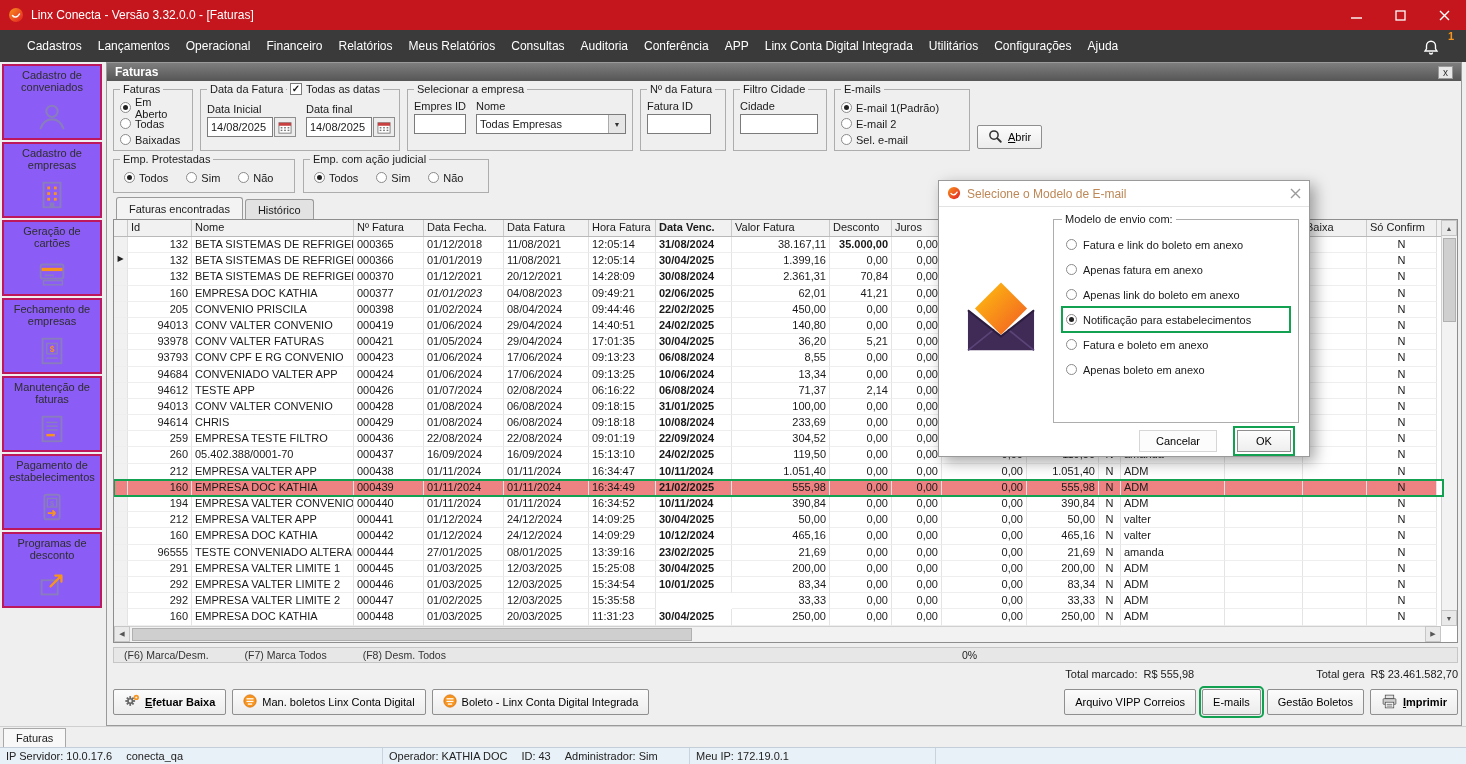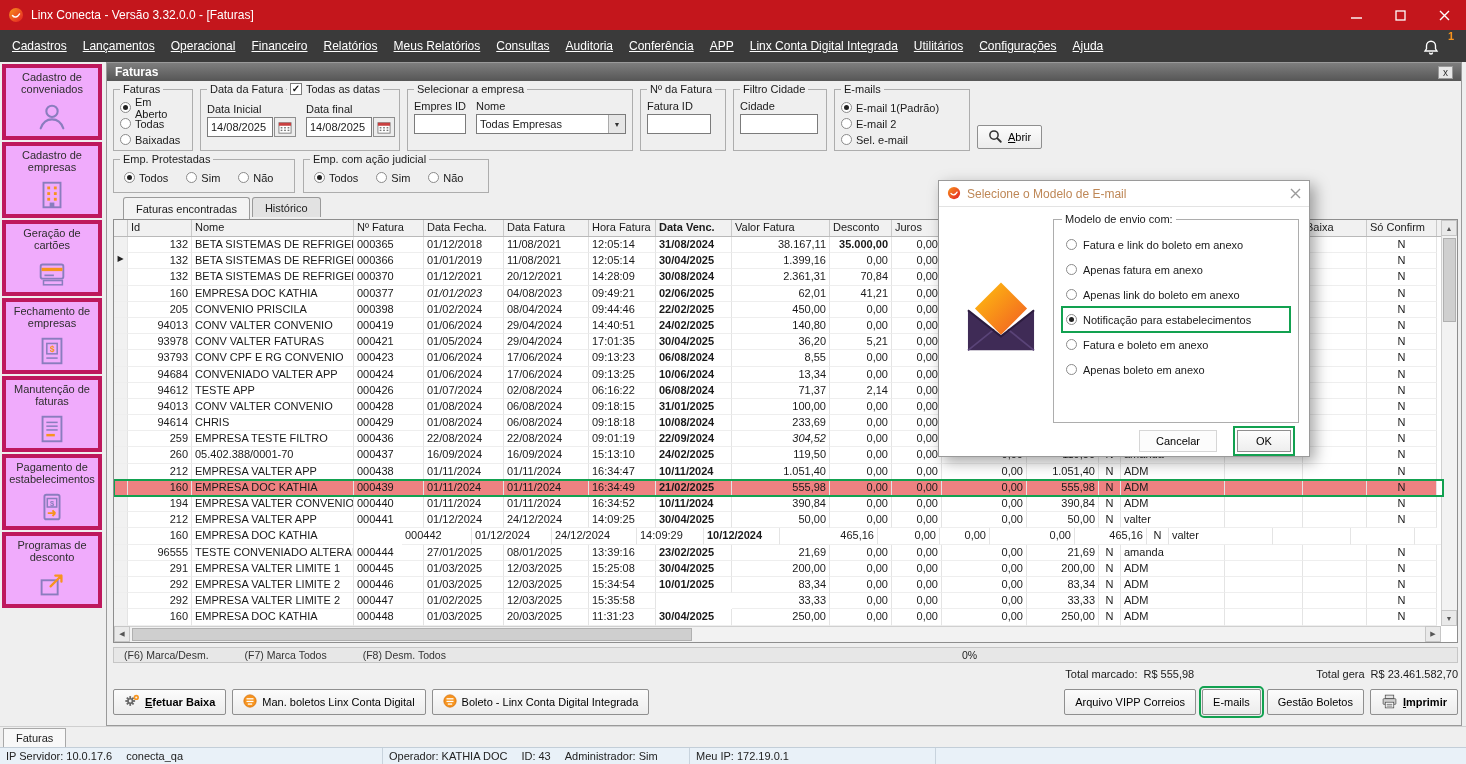--- a/index.html
+++ b/index.html
@@ -12,29 +12,29 @@
   
   .titlebar{position:absolute;left:0;top:0;width:100%;height:30px;background:var(--titlebar);
             display:flex;align-items:center;color:#fff;}
   .app-icon{margin:0 7px 0 8px;display:flex;}
   .title-text{font-size:12px;}
   .win-controls{margin-left:auto;display:flex;height:100%;}
   .win-btn{width:44px;height:100%;display:flex;align-items:center;justify-content:center;}
   
   .menubar{position:absolute;left:0;top:30px;width:100%;height:32px;background:#3A3A3A;
            display:flex;align-items:center;color:#fff;}
-  .menu-items{display:flex;align-items:flex-end;height:100%;padding-left:4px;text-decoration:underline;}
+  .menu-items{display:flex;align-items:flex-end;height:100%;padding-left:19px;}
   .menu-item{padding:0 8px;font-size:12px;height:100%;display:flex;align-items:center;cursor:default;}
   .bell-wrap{position:absolute;right:18px;top:3px;width:26px;height:26px;}
   .bell{position:absolute;left:0;bottom:0;}
   .bell-badge{position:absolute;right:-6px;top:-3px;color:var(--orange);font-weight:bold;font-size:11px;}
   
   .sidebar{position:absolute;left:0;top:62px;width:104px;bottom:38px;padding:2px 2px 0 2px;
            display:flex;flex-direction:column;gap:2px;}
-  .side-item{height:76px;border:4px solid #be185d;background:#f0abfc;display:flex;
+  .side-item{height:76px;border:2px solid #be185d;background:#8b5cf6;display:flex;
              flex-direction:column;align-items:center;padding-top:3px;cursor:default;}
   .side-label{text-align:center;line-height:12px;font-size:11px;color:#2e2e2e;}
   .side-icon{margin-top:2px;display:flex;align-items:center;justify-content:center;flex:1;}
   
   .main{position:absolute;left:106px;top:62px;width:1356px;height:664px;border:1px solid #9A9A9A;
         background:#EFEFEF;}
   .panel-header{position:absolute;left:0;top:0;width:100%;height:18px;
                 background:linear-gradient(#7E7E7E,#565656);color:#fff;font-weight:bold;font-size:12px;
                 display:flex;align-items:center;padding:0 8px;}
   .panel-close{margin-left:auto;width:15px;height:13px;background:#E8E8E8;color:#333;border:1px solid #9a9a9a;
@@ -69,21 +69,21 @@
   .dd-btn{width:17px;background:#E6E6E6;border-left:1px solid #ABABAB;display:flex;align-items:center;
           justify-content:center;font-size:7px;color:#333;}
   .dd-btn::after{content:'▼';}
   .btn{height:26px;display:inline-flex;align-items:center;gap:5px;padding:0 10px;
        background:linear-gradient(#FCFCFC,#ECECEC);border:1px solid #8F8F8F;border-radius:2px;
        font-size:11px;font-family:"Liberation Sans",sans-serif;cursor:default;white-space:nowrap;}
   .btn.bold{font-weight:bold;}
   .btn.annot{outline:2px solid var(--green);outline-offset:1px;}
   .abrir{height:24px;margin-bottom:2px;}
   
-  .tabs{position:absolute;left:16px;top:134px;height:22px;display:flex;align-items:flex-start;}
+  .tabs{position:absolute;left:9px;top:134px;height:22px;display:flex;align-items:flex-end;}
   .tab{padding:0 12px;height:20px;border:1px solid #9A9A9A;border-bottom:none;background:#E2E2E2;
        display:flex;align-items:center;margin-right:2px;border-radius:3px 3px 0 0;cursor:default;}
   .tab.active{height:22px;background:#F3F3F3;z-index:2;}
   
   .tablewrap{position:absolute;left:6px;top:156px;width:1345px;height:424px;border:1px solid #8E8E8E;
              background:#fff;overflow:hidden;}
   .thead{display:flex;height:17px;background:#F1F1F1;border-bottom:1px solid #B9B9B9;width:1329px;}
   .th{border-right:1px solid #C9C9C9;padding:1px 3px 0 3px;white-space:nowrap;overflow:hidden;flex:none;}
   .tbody{width:1329px;}
   .tr{display:flex;height:16.2px;background:#fff;}
@@ -725,21 +725,21 @@
           </div>
           <div class="tr">
             <div class="td marker" style="width: 14px;"></div>
             <div class="td r" style="width: 64px;">259</div>
             <div class="td" style="width: 162px;">EMPRESA TESTE FILTRO</div>
             <div class="td" style="width: 70px;">000436</div>
             <div class="td" style="width: 80px;">22/08/2024</div>
             <div class="td" style="width: 85px;">22/08/2024</div>
             <div class="td" style="width: 67px;">09:01:19</div>
             <div class="td b" style="width: 76px;">22/09/2024</div>
-            <div class="td r" style="width: 98px; font-style: italic;">304,52</div>
+            <div class="td r" style="width: 98px;">304,52</div>
             <div class="td r" style="width: 62px;">0,00</div>
             <div class="td r" style="width: 50px;">0,00</div>
             <div class="td r" style="width: 85px;"></div>
             <div class="td r" style="width: 72px;"></div>
             <div class="td c" style="width: 22px;"></div>
             <div class="td" style="width: 104px;"></div>
             <div class="td" style="width: 78px;"></div>
             <div class="td" style="width: 64px;"></div>
             <div class="td c" style="width: 70px;">N</div>
           </div>
@@ -840,21 +840,21 @@
             <div class="td c" style="width: 22px;">N</div>
             <div class="td" style="width: 104px;">valter</div>
             <div class="td" style="width: 78px;"></div>
             <div class="td" style="width: 64px;"></div>
             <div class="td c" style="width: 70px;">N</div>
           </div>
           <div class="tr">
             <div class="td marker" style="width: 14px;"></div>
             <div class="td r" style="width: 64px;">160</div>
             <div class="td" style="width: 162px;">EMPRESA DOC KATHIA</div>
-            <div class="td" style="width: 70px; margin-left: 48px;">000442</div>
+            <div class="td" style="width: 70px;">000442</div>
             <div class="td" style="width: 80px;">01/12/2024</div>
             <div class="td" style="width: 85px;">24/12/2024</div>
             <div class="td" style="width: 67px;">14:09:29</div>
             <div class="td b" style="width: 76px;">10/12/2024</div>
             <div class="td r" style="width: 98px;">465,16</div>
             <div class="td r" style="width: 62px;">0,00</div>
             <div class="td r" style="width: 50px;">0,00</div>
             <div class="td r" style="width: 85px;">0,00</div>
             <div class="td r" style="width: 72px;">465,16</div>
             <div class="td c" style="width: 22px;">N</div>

